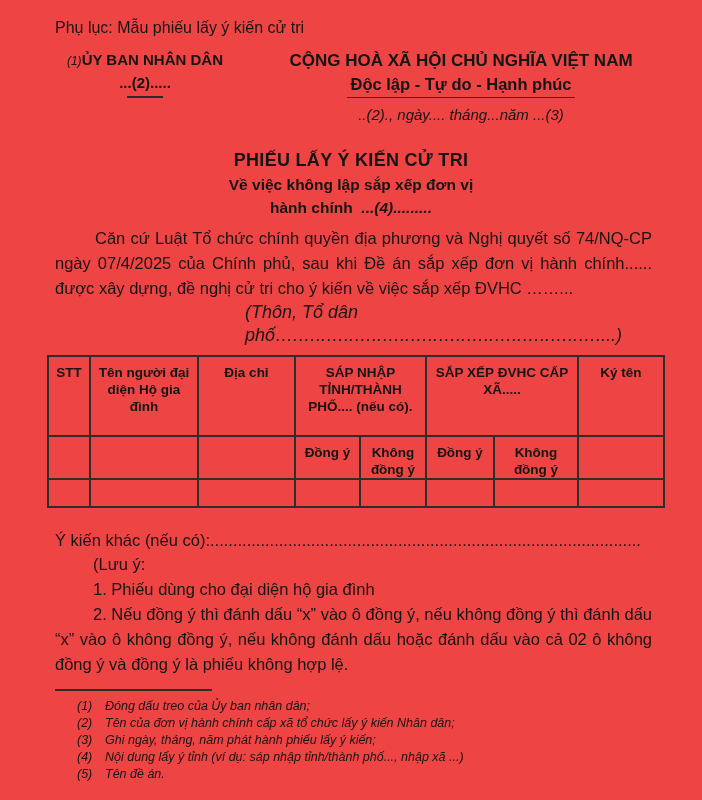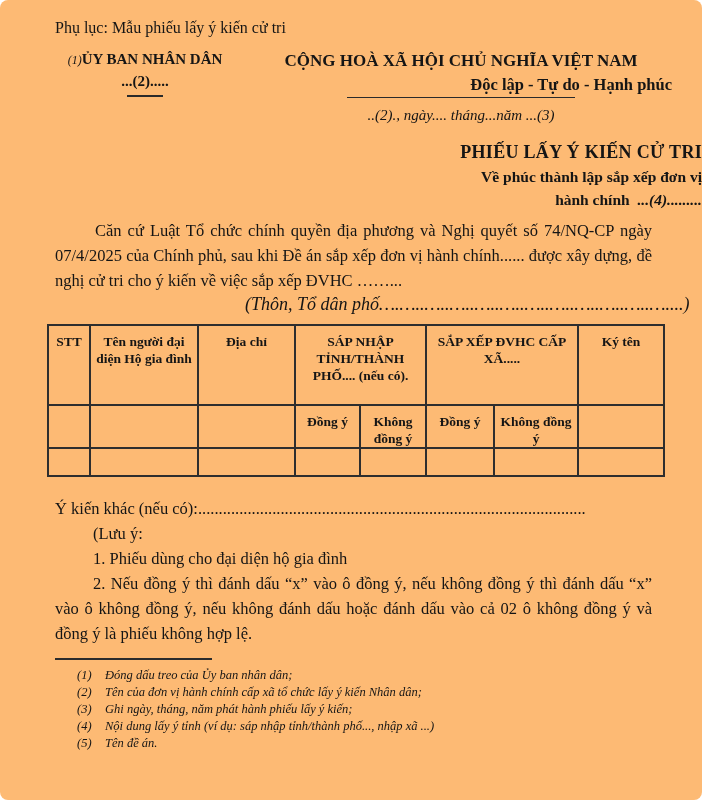--- a/index.html
+++ b/index.html
@@ -1,40 +1,39 @@
 <!DOCTYPE html>
 <html><head>
 <meta charset="utf-8">
 <style>
   html, body { margin: 0; padding: 0; background: #ffffff; }
   .page {
     position: relative;
     width: 702px;
     height: 800px;
-    background: #fdba74;
+    background: #ef4444;
     color: #151515;
-    font-family: Liberation Serif, serif;
+    font-family: Liberation Sans, sans-serif;
     overflow: hidden;
-    border-radius: 8px;
   }
   .appendix { margin: 18px 0 0 55px; font-size: 16px; line-height: 20px; }
 
   .header-row { display: flex; margin: 12px 30px 0 40px; }
   .header-left { width: 210px; text-align: center; }
   .header-right { flex: 1; text-align: center; }
   .org-line { font-weight: bold; font-size: 15px; line-height: 19px; }
   .fnref { font-style: italic; font-weight: normal; font-size: 12px; }
   .org-dots { font-weight: bold; font-size: 15px; line-height: 19px; margin-top: 2px; }
   .short-rule { width: 36px; border-top: 2px solid #2a2a2a; margin: 4px auto 0; }
   .national { font-weight: bold; font-size: 17px; line-height: 22px; }
-  .motto { font-weight: bold; font-size: 16.5px; line-height: 21px; margin-top: 2px; text-align: right; }
+  .motto { font-weight: bold; font-size: 16.5px; line-height: 21px; margin-top: 2px; }
   .motto-rule { width: 228px; border-top: 1.5px solid #2a2a2a; margin: 2px auto 0; }
   .dateline { font-style: italic; font-size: 15px; line-height: 20px; margin-top: 7px; }
 
-  .title-block { text-align: right; margin-top: 16px; }
+  .title-block { text-align: center; margin-top: 24px; }
   .title-main { font-weight: bold; font-size: 18px; line-height: 23px; letter-spacing: 0.3px; }
   .title-sub { font-weight: bold; font-size: 15.5px; line-height: 21px; margin-top: 2px; }
   .title-ref { font-style: italic; }
 
   .para {
     margin: 8px 50px 0 55px;
     font-size: 16.5px;
     line-height: 25px;
     text-align: justify;
     text-indent: 40px;
@@ -96,21 +95,21 @@
     <div class="header-right">
       <div class="national">CỘNG HOÀ XÃ HỘI CHỦ NGHĨA VIỆT NAM</div>
       <div class="motto">Độc lập - Tự do - Hạnh phúc</div>
       <div class="motto-rule"></div>
       <div class="dateline">..(2)., ngày.... tháng...năm ...(3)</div>
     </div>
   </div>
 
   <div class="title-block">
     <div class="title-main">PHIẾU LẤY Ý KIẾN CỬ TRI</div>
-    <div class="title-sub">Về phúc thành lập sắp xếp đơn vị</div>
+    <div class="title-sub">Về việc không lập sắp xếp đơn vị</div>
     <div class="title-sub"><span>hành chính</span>&nbsp;&nbsp;<span class="title-ref">...(4).........</span></div>
   </div>
 
   <p class="para">Căn cứ Luật Tổ chức chính quyền địa phương và Nghị quyết số 74/NQ-CP ngày 07/4/2025 của Chính phủ, sau khi Đề án sắp xếp đơn vị hành chính...... được xây dựng, đề nghị cử tri cho ý kiến về việc sắp xếp ĐVHC ……...</p>
   <div class="thon">(Thôn, Tổ dân phố….…..…..…..…..…..…..…..…..…..…..…....)</div>
 
   <table class="vote-table">
     <colgroup>
       <col style="width:42px">
         <col style="width:108px">

